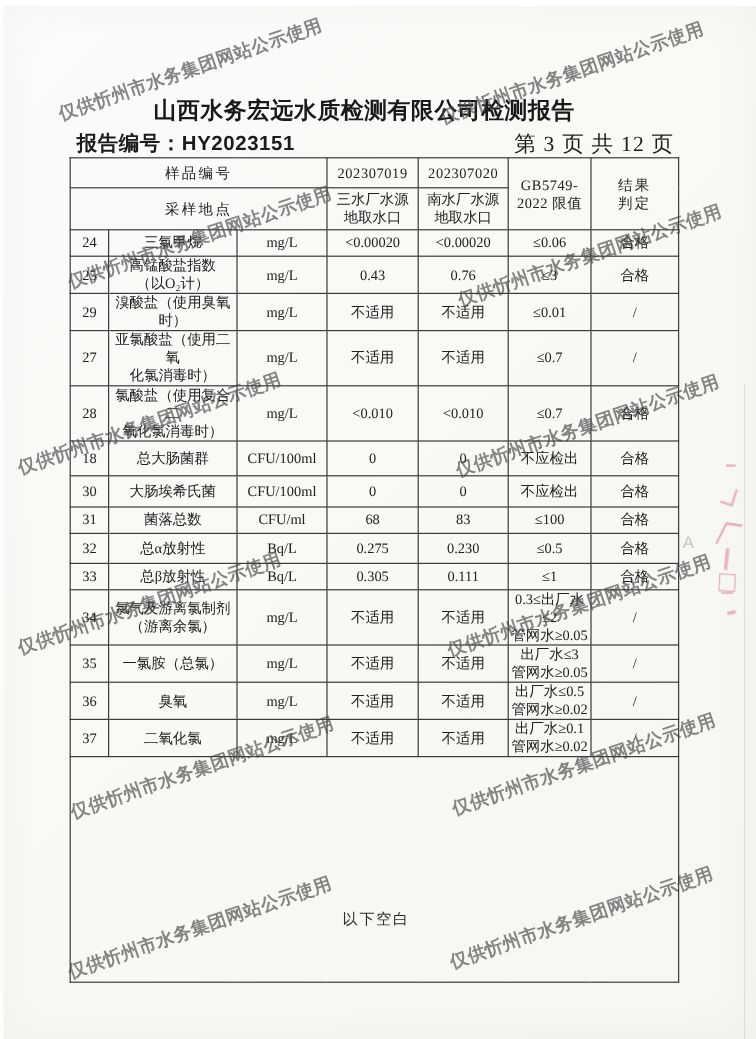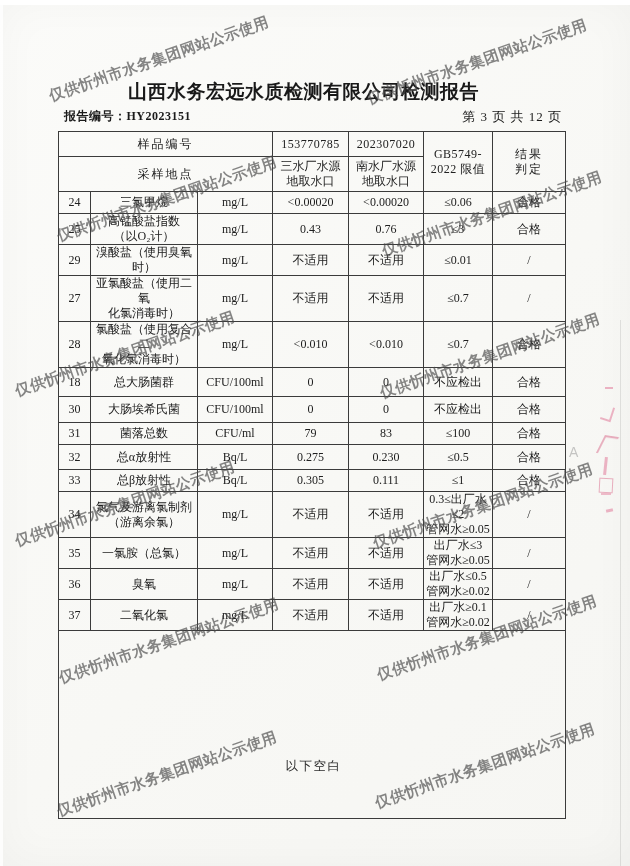--- a/index.html
+++ b/index.html
@@ -20,26 +20,26 @@
   .edge-left{position:absolute;left:0;top:0;width:3px;height:100%;background:rgba(255,255,255,0.8);}
 
   .doc-title{
     position:absolute;left:128px;top:79px;width:350px;
     font-family:"Liberation Sans","DejaVu Sans",sans-serif;
     font-weight:bold;font-size:19px;letter-spacing:0.5px;color:#191919;
     white-space:nowrap;
   }
   .meta-left{
     position:absolute;left:64px;top:108px;
-    font-family:Liberation Serif, serif;
-    font-weight:bold;font-size:12px;color:#1b1b1b;letter-spacing:0.5px;
+    font-family:Liberation Sans, sans-serif;
+    font-weight:bold;font-size:17px;color:#1b1b1b;letter-spacing:0.5px;
   }
   .meta-right{
     position:absolute;right:68px;top:108px;
-    font-size:13px;color:#1b1b1b;letter-spacing:1px;
+    font-size:18px;color:#1b1b1b;letter-spacing:1px;
   }
 
   table.report{
     position:absolute;left:58px;top:131px;width:507px;
     border-collapse:collapse;table-layout:fixed;
   }
   table.report td,table.report th{
     border:1px solid #3b3b3b;padding:0;text-align:center;vertical-align:middle;
     font-weight:normal;font-size:12px;color:#202020;line-height:1.25;
     overflow:hidden;
@@ -95,21 +95,21 @@
       <col style="width:107px">
       <col style="width:75px">
     <col style="width:76px">
       <col style="width:75px">
       <col style="width:69px">
       <col style="width:73px">
   </colgroup>
   <thead>
     <tr style="height:25px">
       <th colspan="3" class="h-label">样品编号</th>
-      <th class="h-sample">153770785</th>
+      <th class="h-sample">202307019</th>
       <th class="h-sample">202307020</th>
       <th rowspan="2" class="h-limit pre">GB5749-
 2022 限值</th>
       <th rowspan="2" class="h-result pre">结果
 判定</th>
     </tr>
     <tr style="height:35px">
       <th colspan="3" class="h-label">采样地点</th>
       <th class="h-site pre">三水厂水源
 地取水口</th>
@@ -182,21 +182,21 @@
         <td class="c-val">CFU/100ml</td>
         <td class="c-val">0</td>
         <td class="c-val">0</td>
         <td class="c-val pre">不应检出</td>
         <td class="c-val">合格</td>
       </tr>
       <tr style="height: 22px;">
         <td class="c-num">31</td>
         <td class="c-name pre">菌落总数</td>
         <td class="c-val">CFU/ml</td>
-        <td class="c-val">79</td>
+        <td class="c-val">68</td>
         <td class="c-val">83</td>
         <td class="c-val pre">≤100</td>
         <td class="c-val">合格</td>
       </tr>
       <tr style="height: 25px; margin-left: 39px;">
         <td class="c-num">32</td>
         <td class="c-name pre">总α放射性</td>
         <td class="c-val">Bq/L</td>
         <td class="c-val">0.275</td>
         <td class="c-val">0.230</td>

